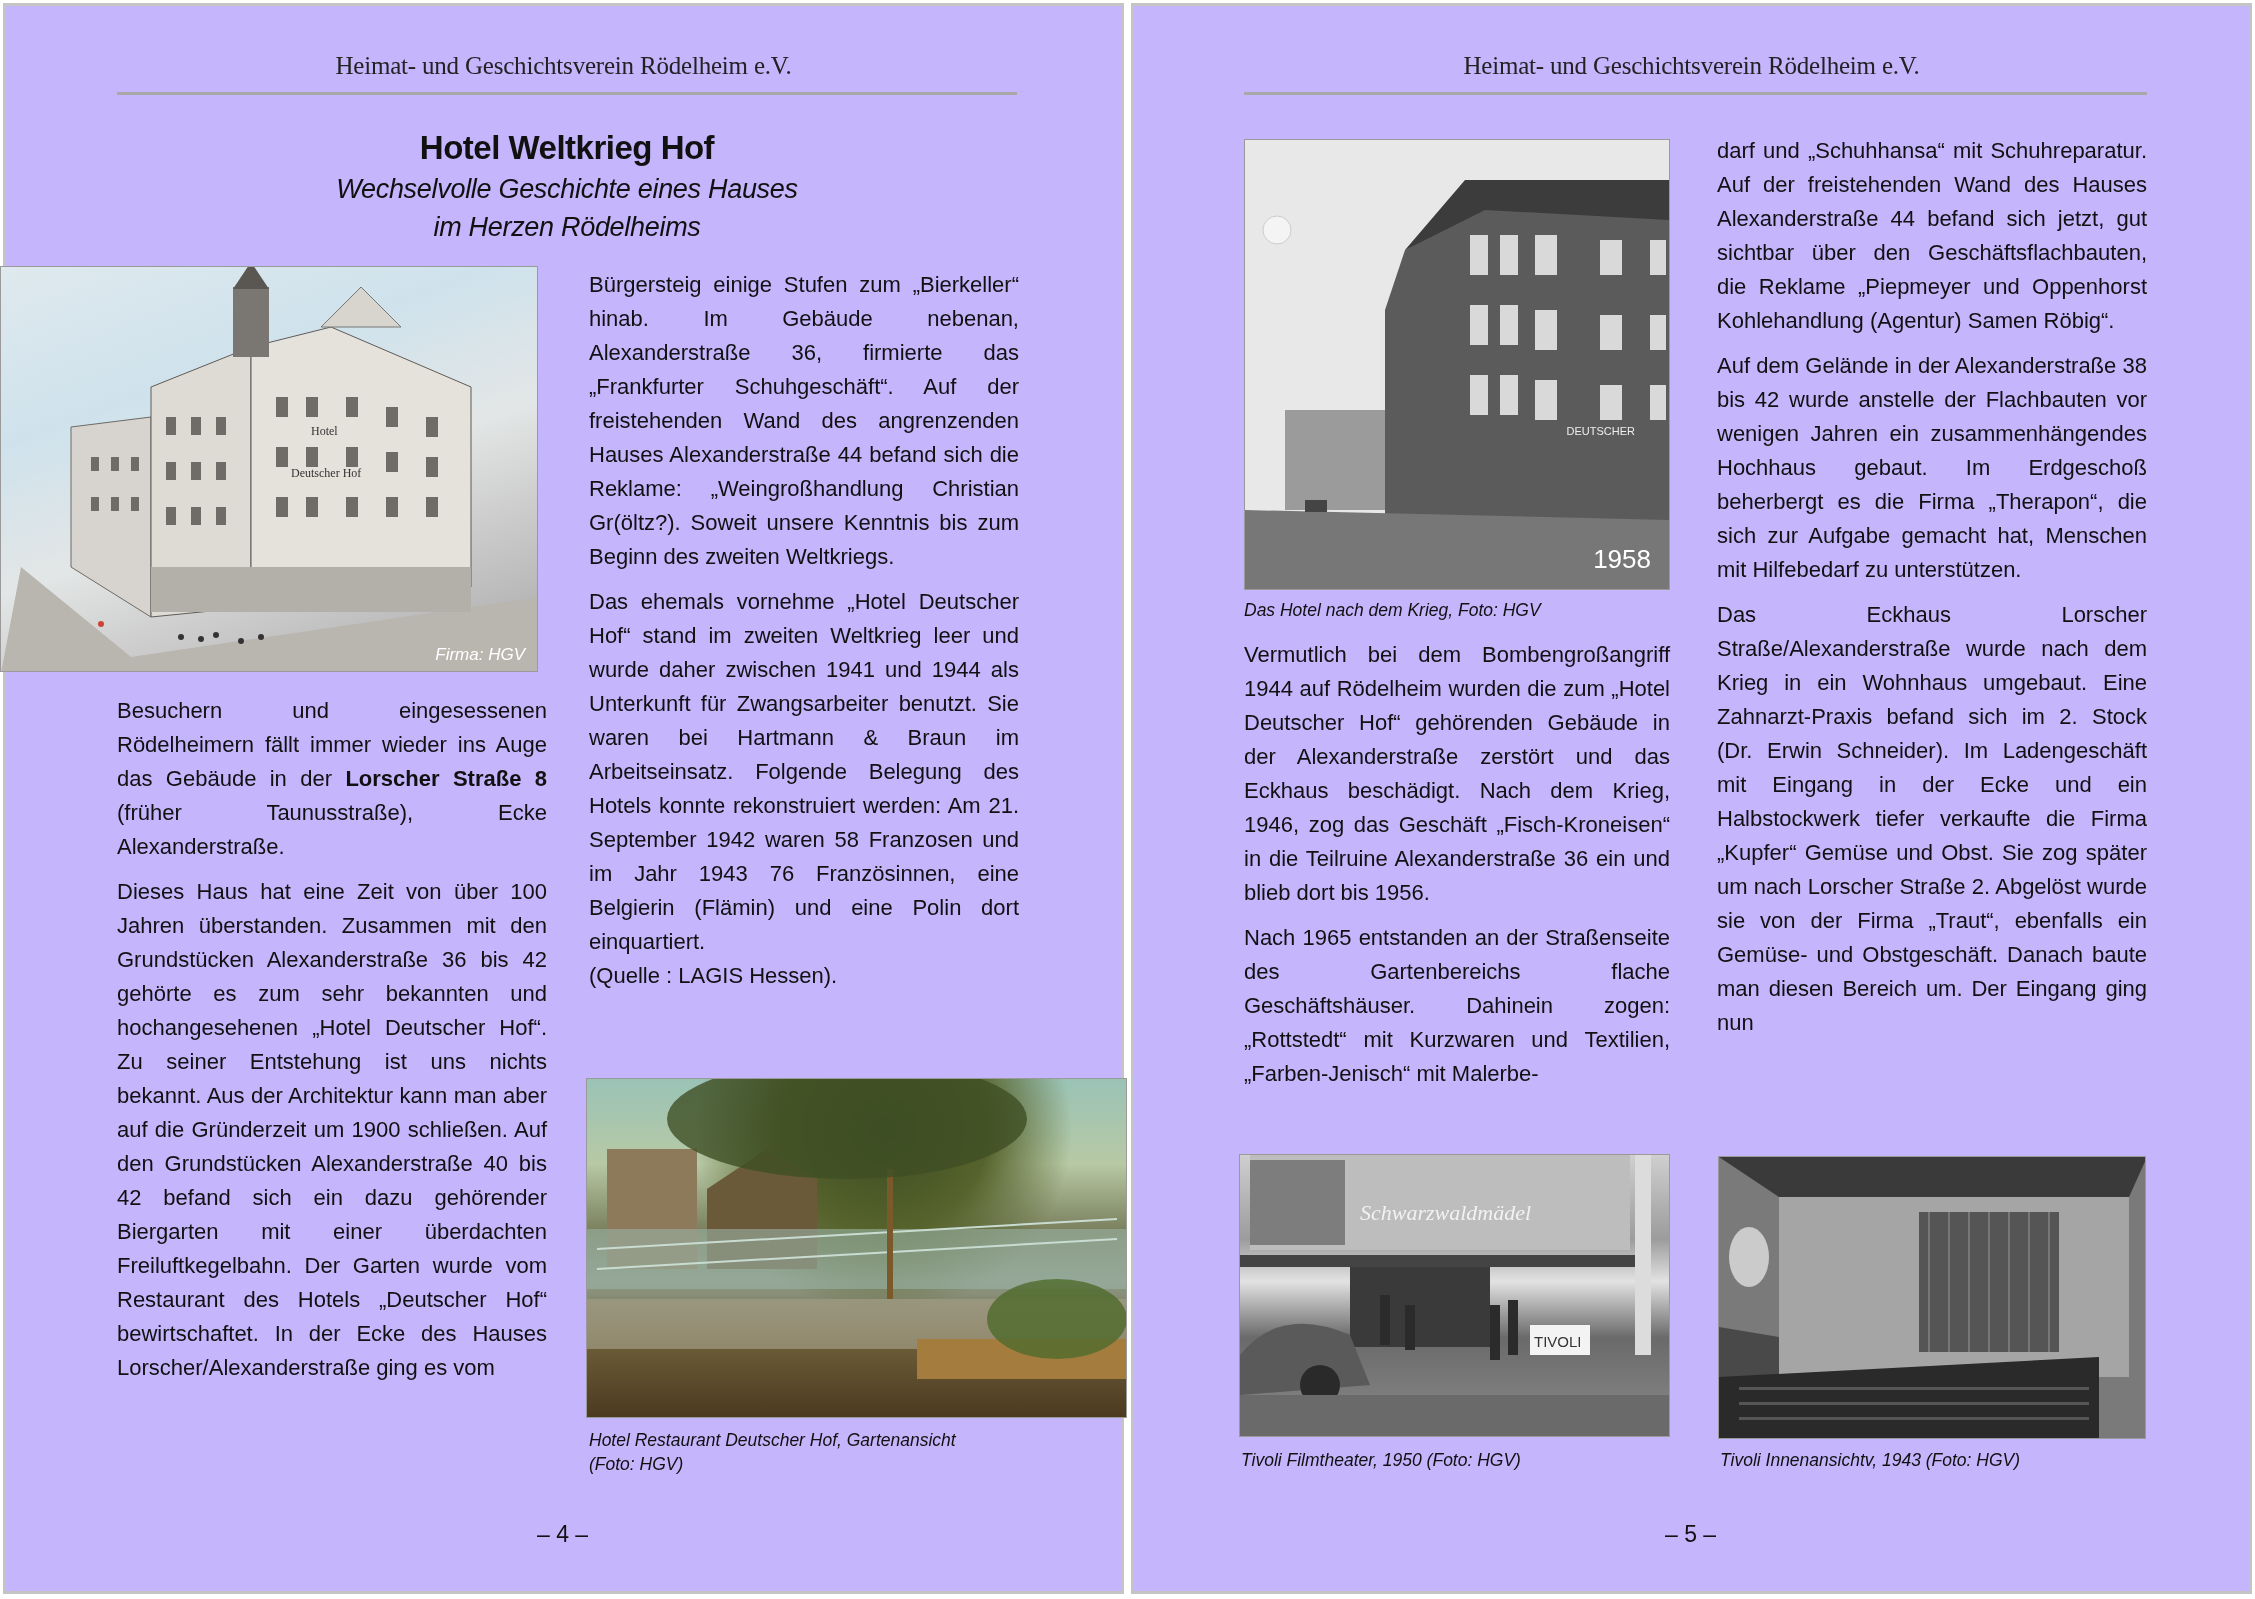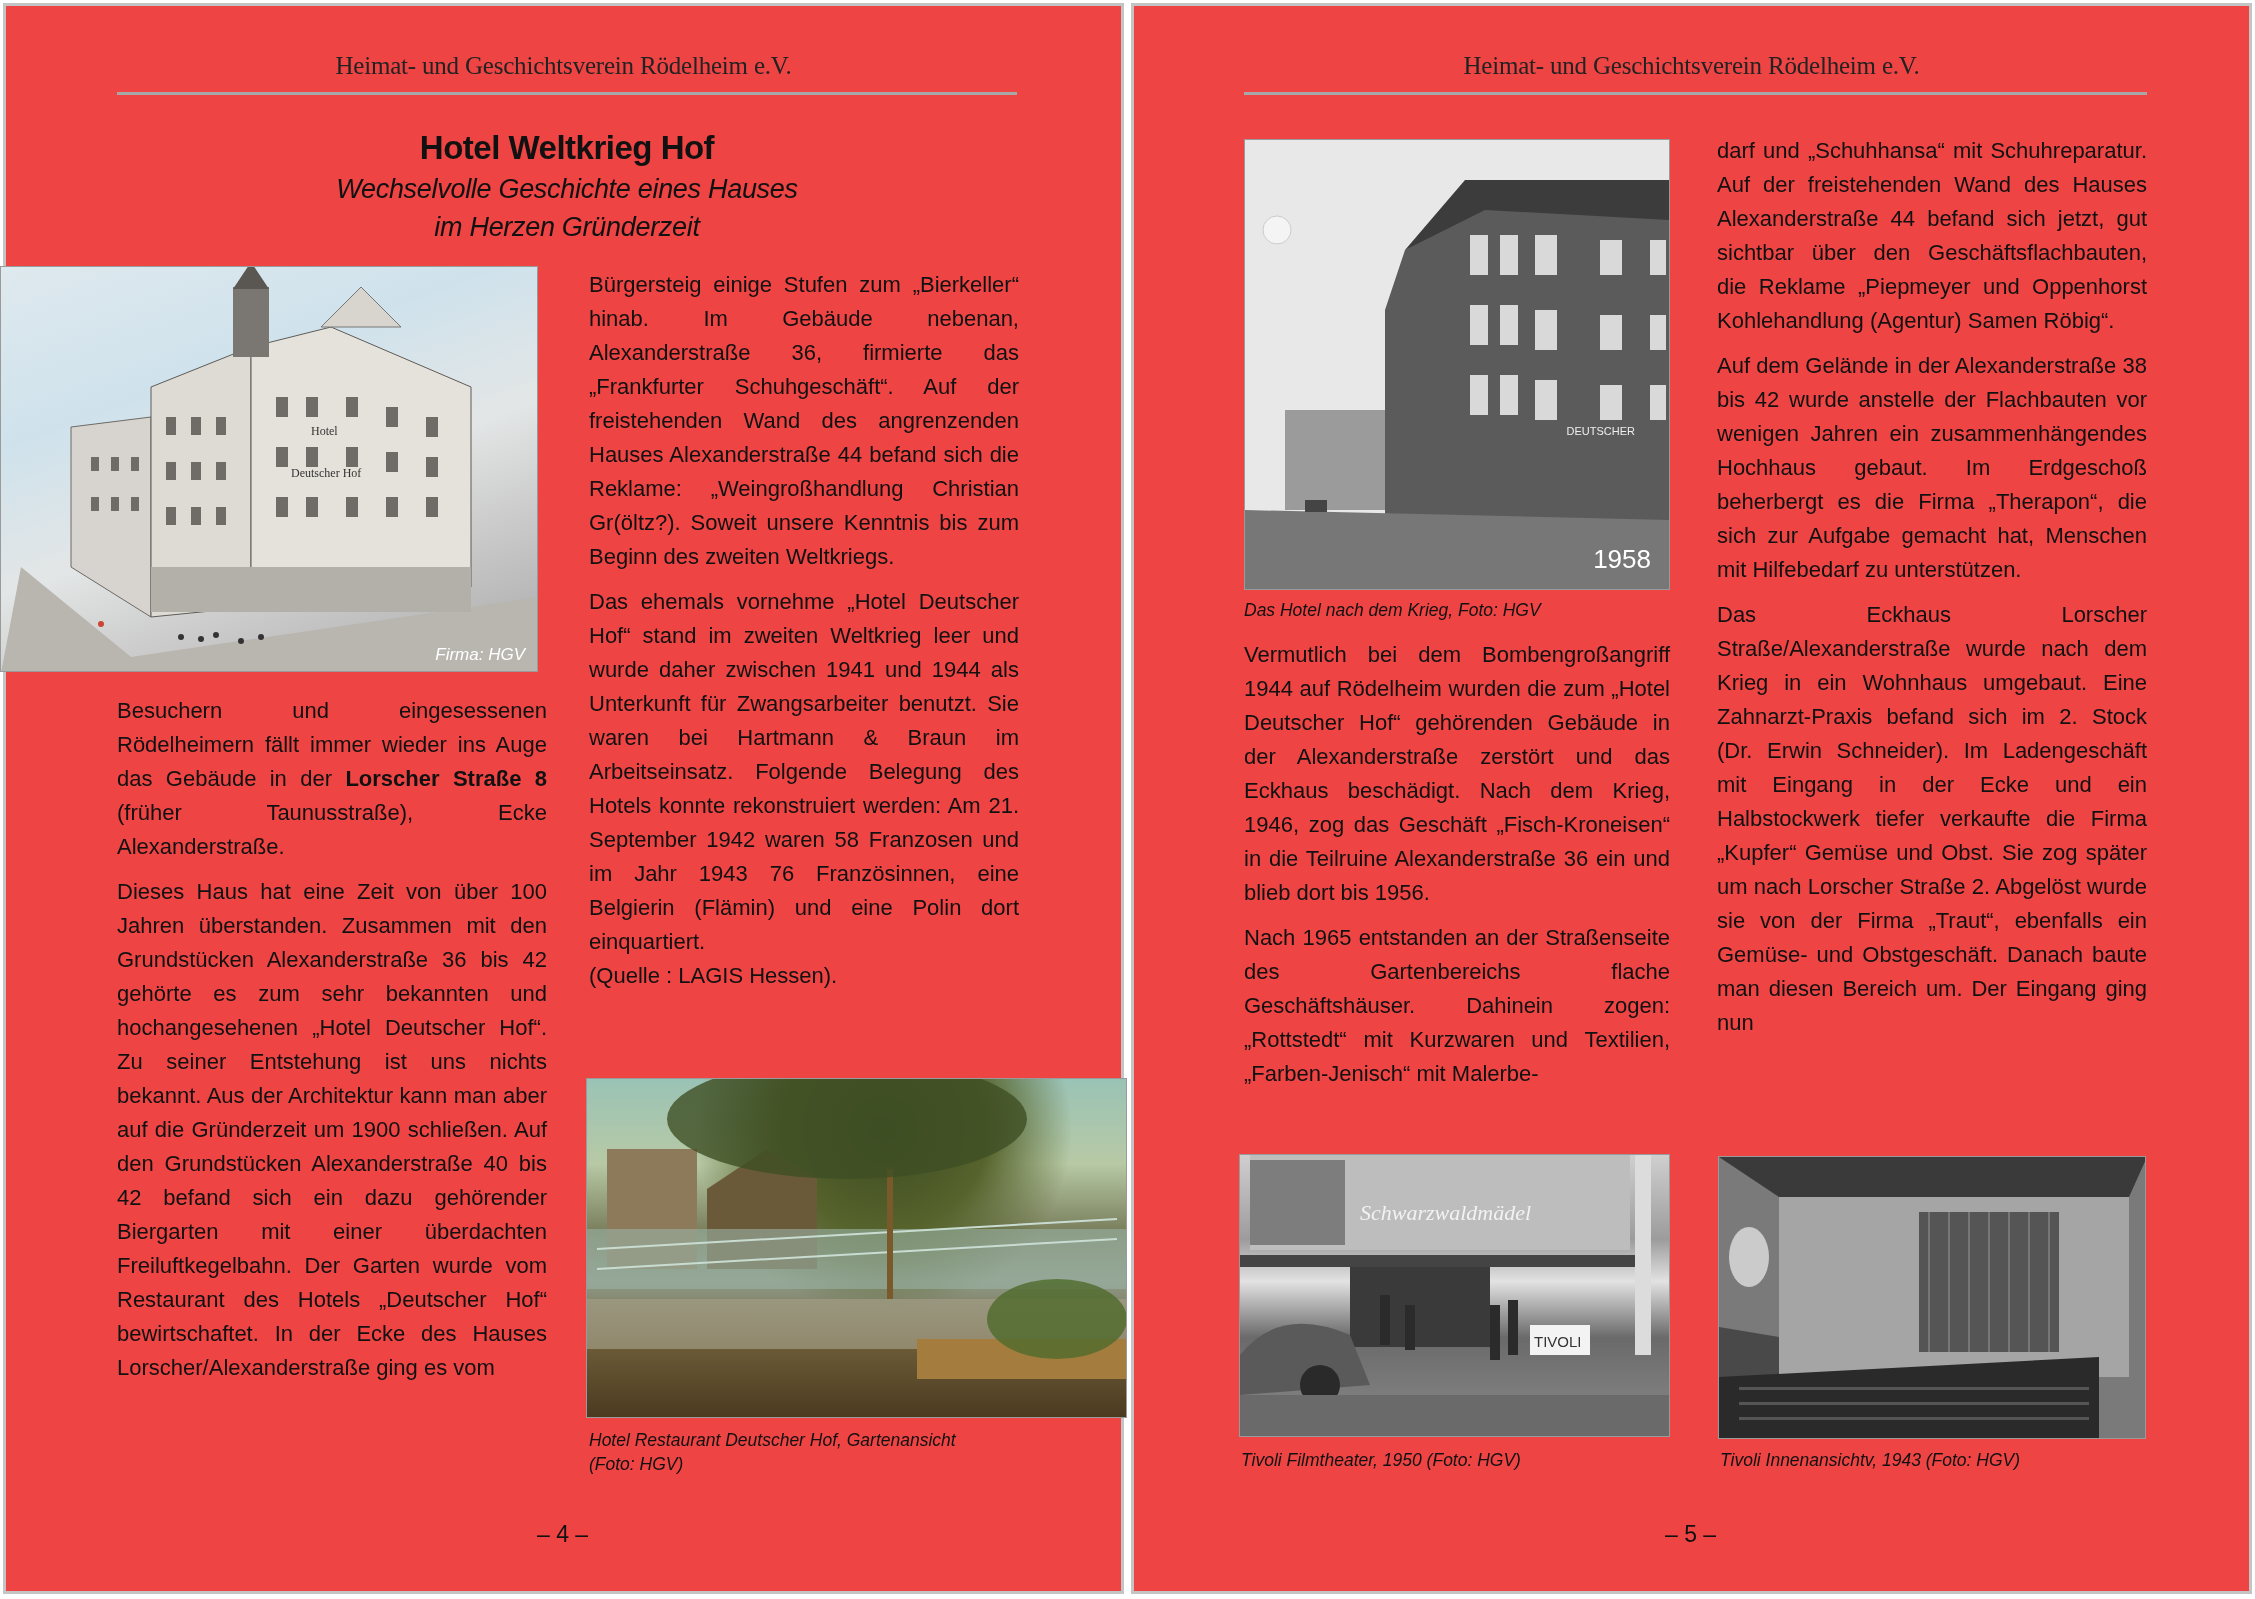--- a/index.html
+++ b/index.html
@@ -1,20 +1,20 @@
 <!DOCTYPE html>
 <html><head>
 <meta charset="utf-8">
 <style>
   * { box-sizing: border-box; margin: 0; padding: 0; }
   html, body { width: 2255px; height: 1599px; background: #ffffff; overflow: hidden; }
   body { position: relative; font-family: "Liberation Sans", sans-serif; color: #111; }
 
   .page {
-    position: absolute; top: 3px; height: 1591px; background: #ef4444;
+    position: absolute; top: 3px; height: 1591px; background: #c4b5fd;
     border: 3px solid #c4c4c4;
   }
   .page.left { left: 3px; width: 1121px; }
   .page.right { left: 1131px; width: 1121px; }
 
   .running-head {
     position: absolute; font-family: "Liberation Serif", serif;
     font-size: 25px; color: #222; text-align: center; width: 100%;
     top: 46px; letter-spacing: -0.2px;
   }
@@ -66,21 +66,21 @@
 </head>
 <body>
 
 <div class="page left">
   <div class="running-head">Heimat- und Geschichtsverein Rödelheim e.V.</div>
   <div class="head-rule"></div>
 
   <div class="title-block">
     <div class="title">Hotel Weltkrieg Hof</div>
     <div class="subtitle">Wechselvolle Geschichte eines Hauses</div>
-    <div class="subtitle">im Herzen Gründerzeit</div>
+    <div class="subtitle">im Herzen Rödelheims</div>
   </div>
 
   <div class="col" style="left:111px; top:688px; width:430px;">
     <p><span>Besuchern und eingesessenen Rödelheimern fällt immer wieder ins Auge das Gebäude in der </span><b>Lorscher Straße 8</b><span> (früher Taunusstraße), Ecke Alexanderstraße.</span></p>
     <p>Dieses Haus hat eine Zeit von über 100 Jahren überstanden. Zusammen mit den Grundstücken Alexanderstraße 36 bis 42 gehörte es zum sehr bekannten und hochangesehenen „Hotel Deutscher Hof“. Zu seiner Entstehung ist uns nichts bekannt. Aus der Architektur kann man aber auf die Gründerzeit um 1900 schließen. Auf den Grundstücken Alexanderstraße 40 bis 42 befand sich ein dazu gehörender Biergarten mit einer überdachten Freiluftkegelbahn. Der Garten wurde vom Restaurant des Hotels „Deutscher Hof“ bewirtschaftet. In der Ecke des Hauses Lorscher/Alexanderstraße ging es vom</p>
   </div>
 
   <div class="col" style="left:583px; top:262px; width:430px;">
     <p>Bürgersteig einige Stufen zum „Bierkeller“ hinab. Im Gebäude nebenan, Alexanderstraße 36, firmierte das „Frankfurter Schuhgeschäft“. Auf der freistehenden Wand des angrenzenden Hauses Alexanderstraße 44 befand sich die Reklame: „Weingroßhandlung Christian Gr(öltz?). Soweit unsere Kenntnis bis zum Beginn des zweiten Weltkriegs.</p>
     <p style="margin-bottom:0">Das ehemals vornehme „Hotel Deutscher Hof“ stand im zweiten Weltkrieg leer und wurde daher zwischen 1941 und 1944 als Unterkunft für Zwangsarbeiter benutzt. Sie waren bei Hartmann &amp; Braun im Arbeitseinsatz. Folgende Belegung des Hotels konnte rekonstruiert werden: Am 21. September 1942 waren 58 Franzosen und im Jahr 1943 76 Französinnen, eine Belgierin (Flämin) und eine Polin dort einquartiert.</p>

